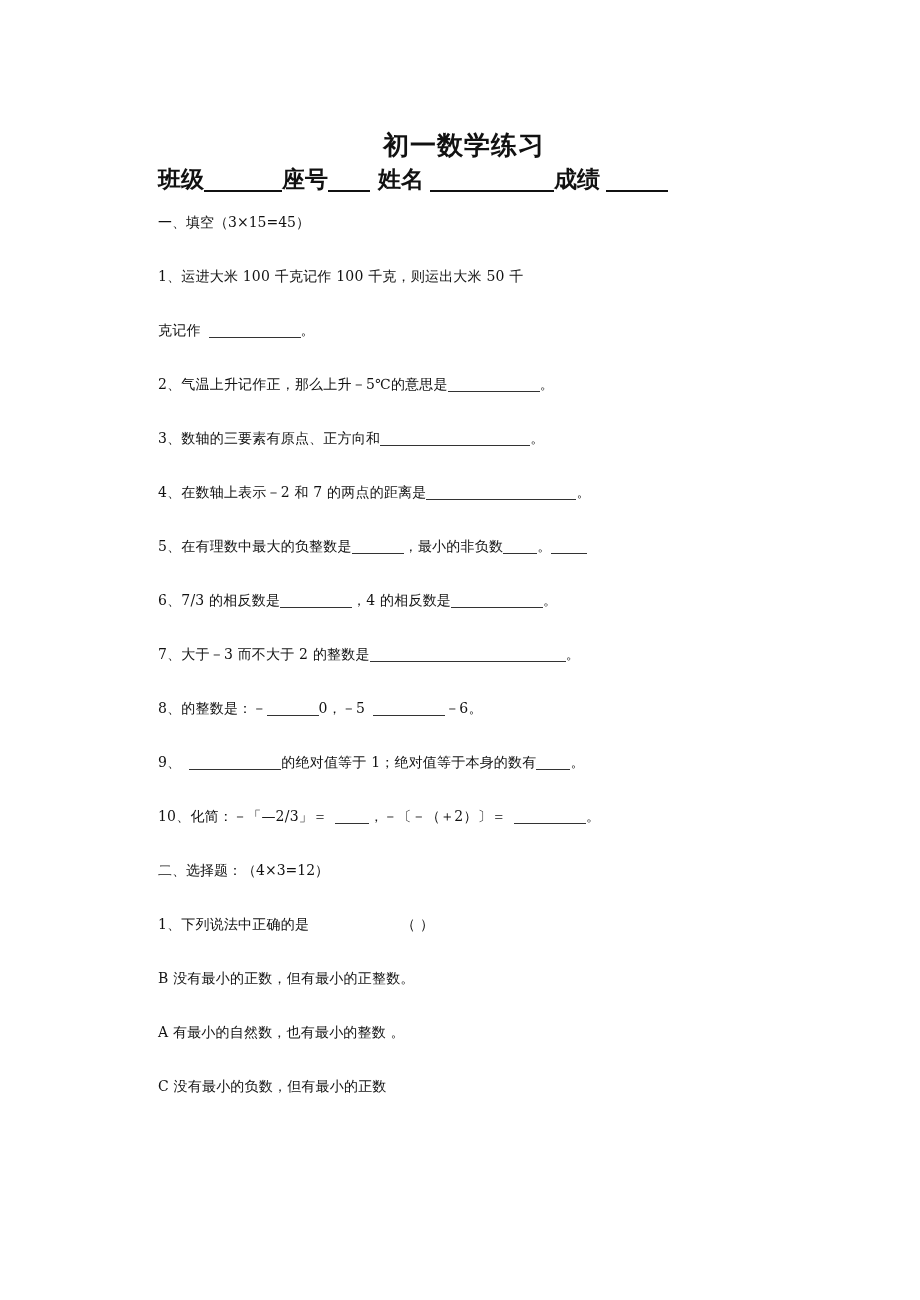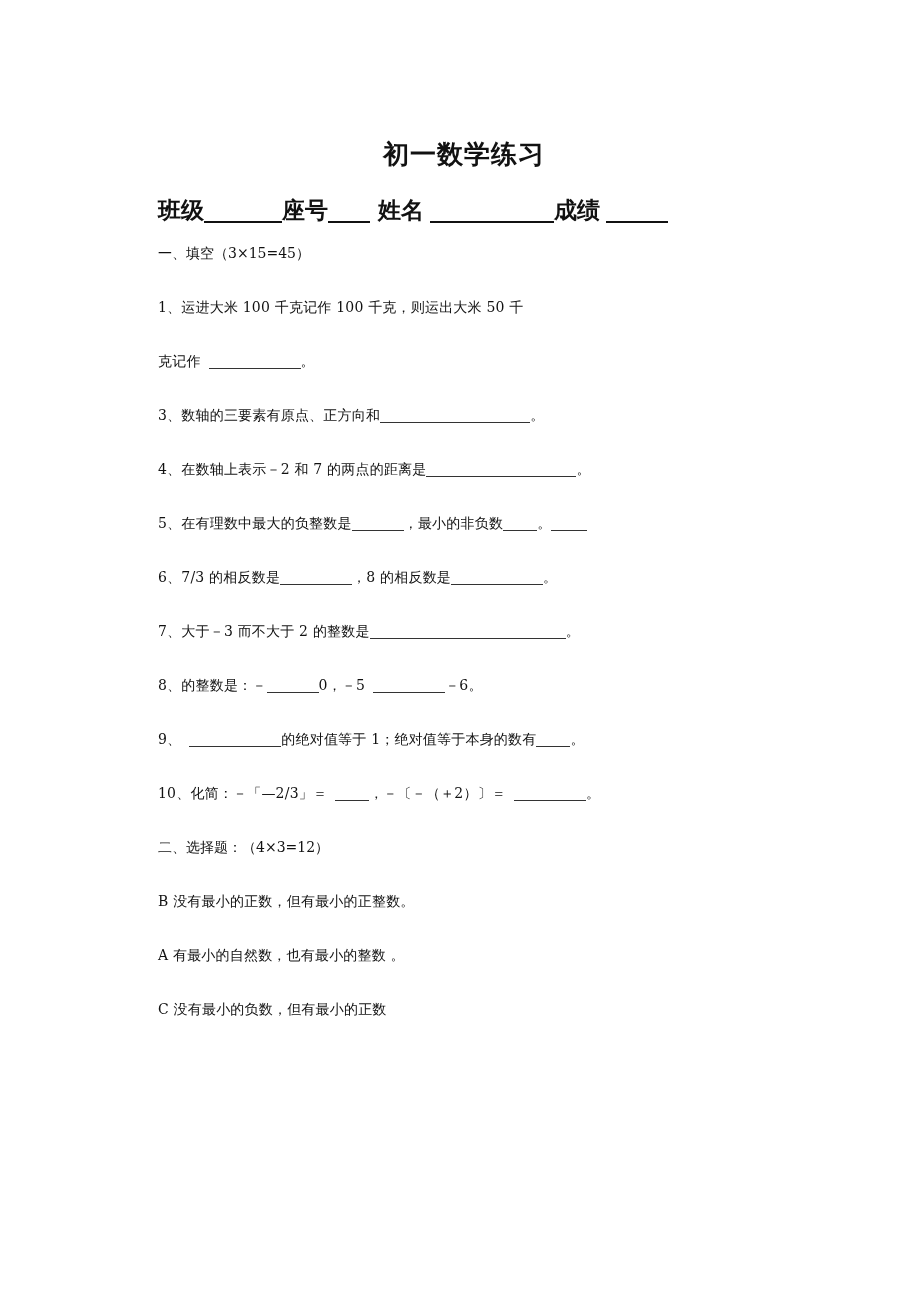--- a/index.html
+++ b/index.html
@@ -14,38 +14,38 @@
     font-family: "DejaVu Serif", "Liberation Serif", serif;
     color: #111111;
     -webkit-font-smoothing: antialiased;
   }
 
   .page {
     position: relative;
     width: 920px;
     height: 1300px;
     box-sizing: border-box;
-    padding: 9px 150px 0 158px;
+    padding: 0 150px 0 158px;
   }
 
   
   .doc-title {
     margin: 0;
     padding-top: 128px;
     text-align: center;
     font-size: 26px;
     font-weight: bold;
     letter-spacing: 1px;
     line-height: 1.35;
     font-family: "DejaVu Sans", "Liberation Sans", sans-serif;
   }
 
   
   .header-line {
-    margin-top: 24px;
+    margin-top: 2px;
     font-size: 23px;
     font-weight: bold;
     line-height: 1.3;
     white-space: nowrap;
     font-family: "DejaVu Sans", "Liberation Sans", sans-serif;
   }
   .header-line .blank {
     display: inline-block;
     border-bottom: 2px solid #111;
     height: 0.95em;
@@ -99,53 +99,59 @@
 
   <div class="line section">一、填空（3×15=45）</div>
 
   <div class="line">
     <span>1、</span><span>运进大米 100 千克记作 100 千克，则运出大米 50 千</span>
   </div>
   <div class="line">
     <span>克记作</span><span class="sp"></span><span class="blk w-lg"></span><span>。</span>
   </div>
 
+  <div class="line">
+    <span>2、</span><span>气温上升记作正，那么上升－5℃的意思是</span><span class="blk w-lg"></span><span>。</span>
+  </div>
 
   <div class="line">
     <span>3、</span><span>数轴的三要素有原点、正方向和</span><span class="blk w-xxl"></span><span>。</span>
   </div>
 
   <div class="line">
     <span>4、</span><span>在数轴上表示－2 和 7 的两点的距离是</span><span class="blk w-xxl"></span><span>。</span>
   </div>
 
   <div class="line">
     <span>5、</span><span>在有理数中最大的负整数是</span><span class="blk w-sm"></span><span>，最小的非负数</span><span class="blk w-xs"></span><span>。</span><span class="blk w-tail"></span>
   </div>
 
   <div class="line">
-    <span>6、</span><span>7/3 的相反数是</span><span class="blk w-md"></span><span>，8 的相反数是</span><span class="blk w-lg"></span><span>。</span>
+    <span>6、</span><span>7/3 的相反数是</span><span class="blk w-md"></span><span>，4 的相反数是</span><span class="blk w-lg"></span><span>。</span>
   </div>
 
   <div class="line">
     <span>7、</span><span>大于－3 而不大于 2 的整数是</span><span class="blk w-huge"></span><span>。</span>
   </div>
 
   <div class="line">
     <span>8、</span><span>的整数是：－</span><span class="blk w-sm"></span><span>0，－5</span><span class="sp"></span><span class="blk w-md"></span><span>－6。</span>
   </div>
 
   <div class="line">
     <span>9、</span><span class="sp"></span><span class="blk w-lg"></span><span>的绝对值等于 1；绝对值等于本身的数有</span><span class="blk w-xs"></span><span>。</span>
   </div>
 
   <div class="line">
     <span>10、</span><span>化简：－「—2/3」＝</span><span class="sp"></span><span class="blk w-xs"></span><span>，－〔－（＋2）〕＝</span><span class="sp"></span><span class="blk w-md"></span><span>。</span>
   </div>
 
   <div class="line section">二、选择题：（4×3=12）</div>
 
+  <div class="line">
+    <span>1、</span><span>下列说法中正确的是</span><span class="sp-xxl"></span><span>（          ）</span>
+  </div>
 
   <div class="line">B  没有最小的正数，但有最小的正整数。</div>
   <div class="line">A 有最小的自然数，也有最小的整数  。</div>
   <div class="line">C 没有最小的负数，但有最小的正数</div>
 
 </div>
 
 </body></html>

